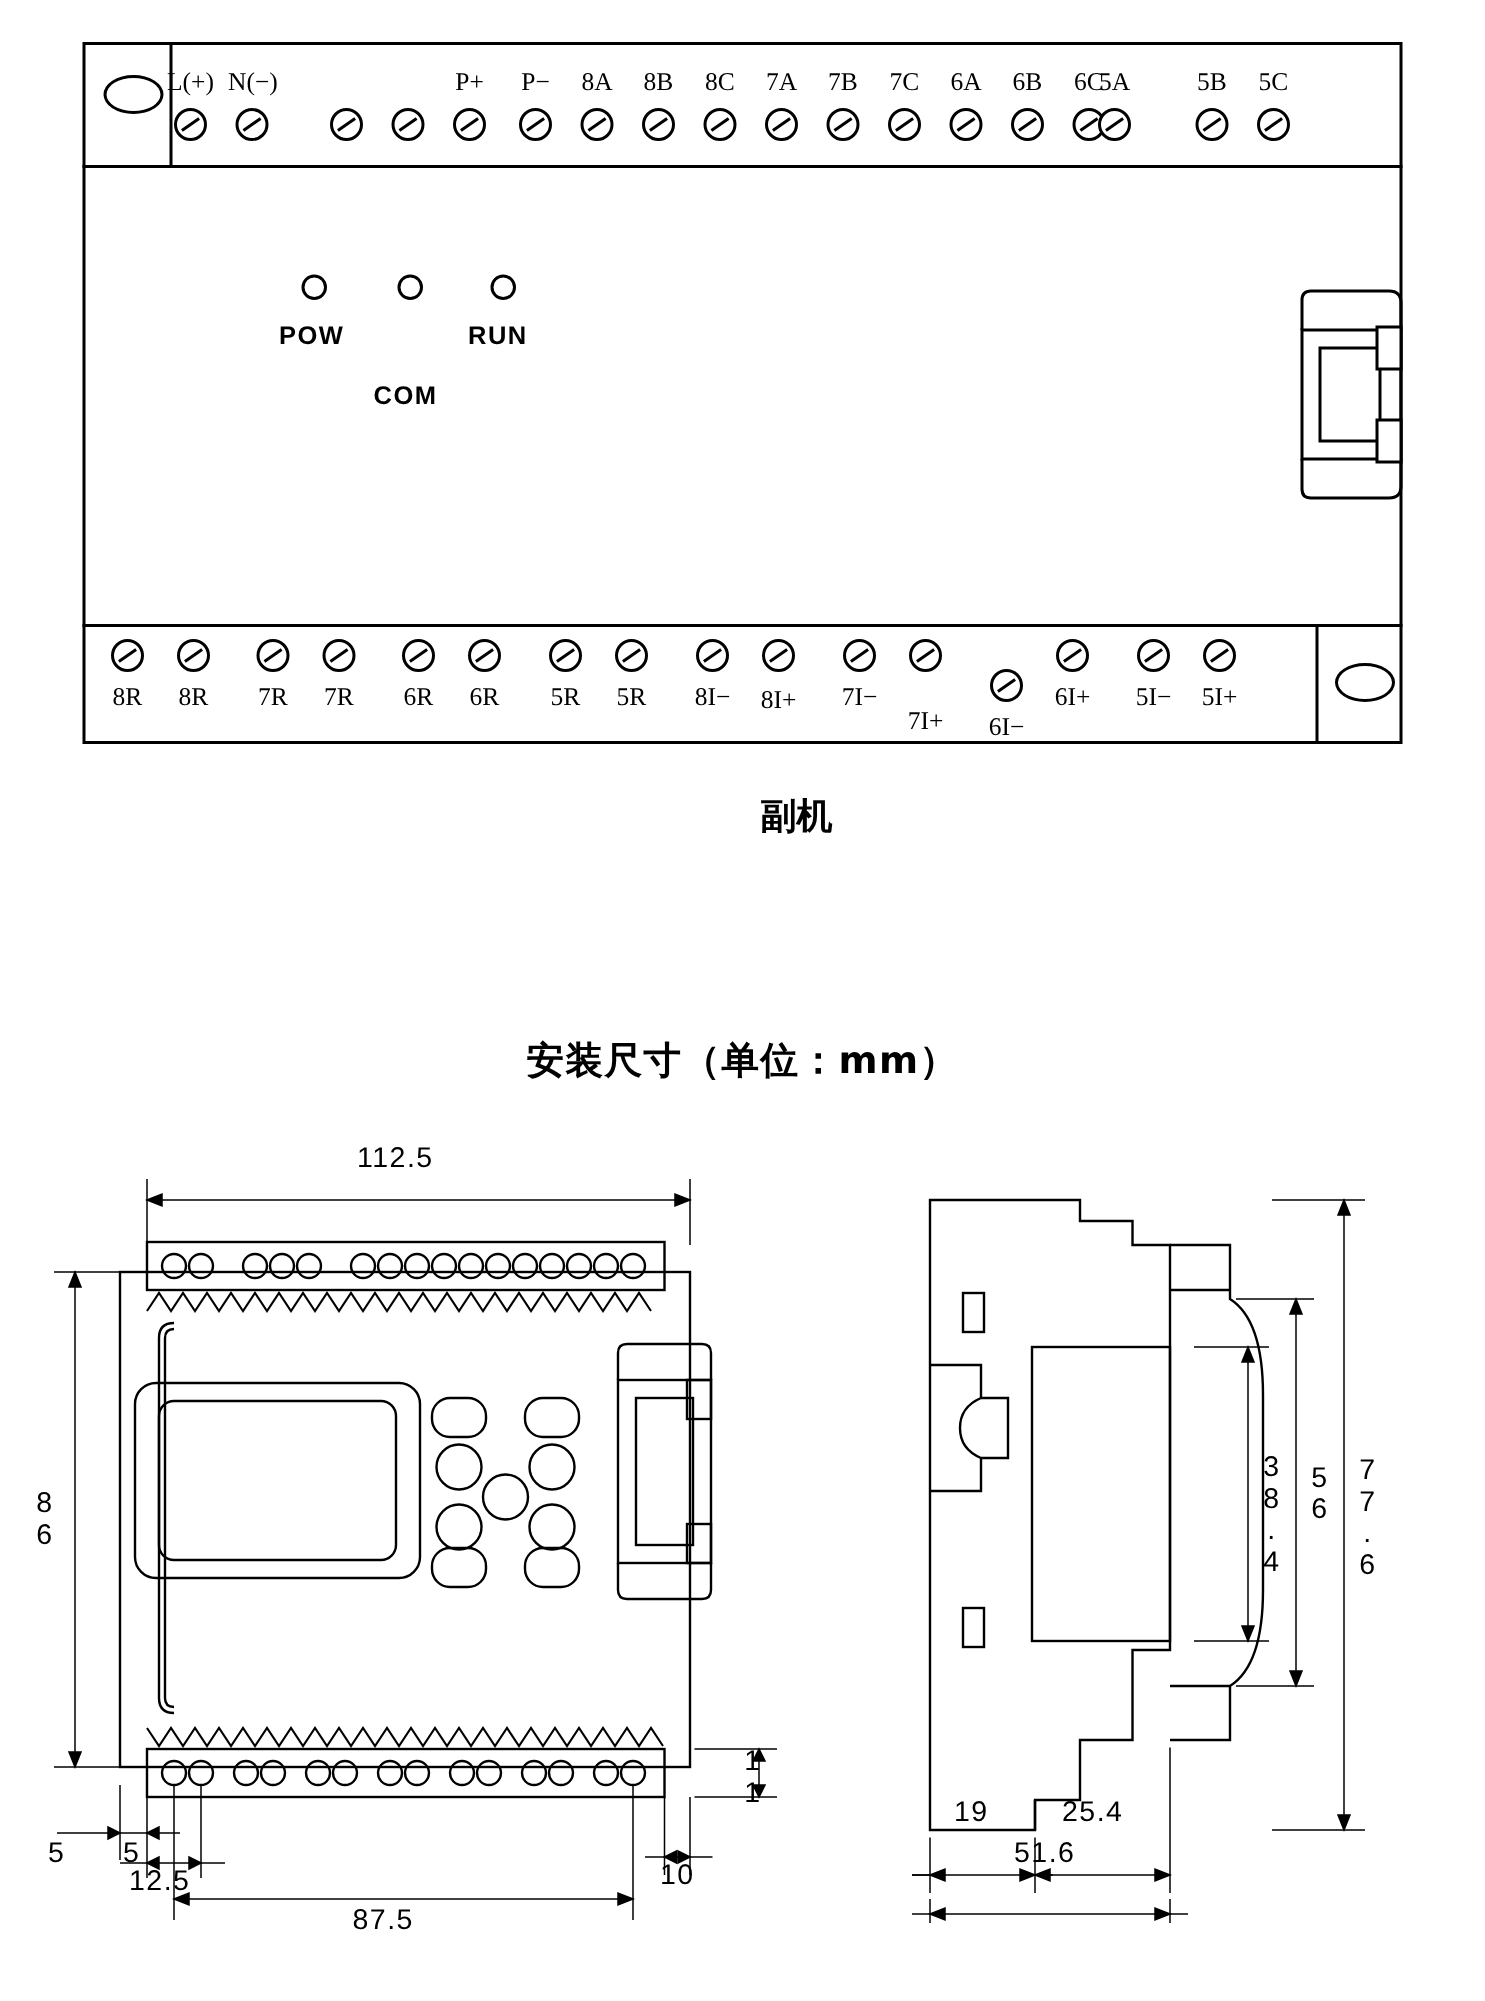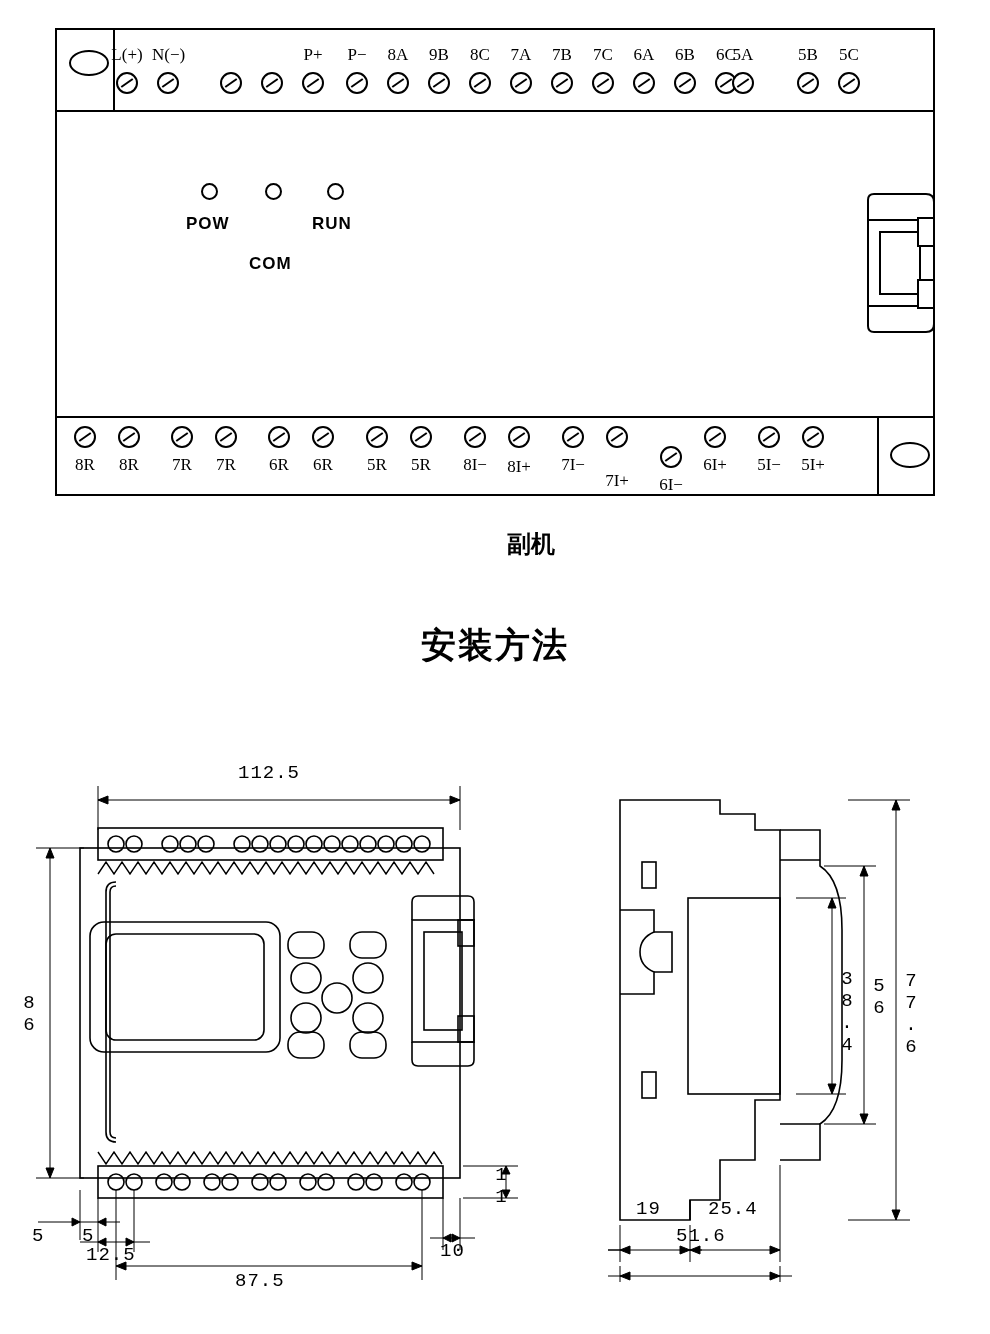--- a/index.html
+++ b/index.html
@@ -22,21 +22,21 @@
   .term .lbl{font-family:"Liberation Serif",serif;font-size:17px;line-height:18px;white-space:nowrap;}
 
   .led{width:17px;height:17px;border:2px solid #000;border-radius:50%;box-sizing:border-box;position:absolute;}
   .ledlbl{position:absolute;font-family:"Liberation Sans",sans-serif;font-weight:bold;font-size:17px;letter-spacing:1px;}
 
   .caption-cn{position:absolute;width:100%;text-align:center;font-family:"DejaVu Serif",serif;font-weight:bold;}
 
   .title1{position:absolute;width:100%;text-align:center;font-family:"DejaVu Sans",sans-serif;font-size:35px;font-weight:bold;letter-spacing:2px;}
   .title2{position:absolute;width:100%;text-align:center;font-family:"DejaVu Sans",sans-serif;font-size:25px;font-weight:bold;letter-spacing:1px;}
 
-  .dimtxt{position:absolute;font-family:Liberation Mono, monospace;font-size:19px;letter-spacing:1px;white-space:nowrap;}
+  .dimtxt{position:absolute;font-family:Liberation Sans, sans-serif;font-size:19px;letter-spacing:1px;white-space:nowrap;}
   .dimtxt.vert{writing-mode:vertical-rl;text-orientation:upright;letter-spacing:0px;}
 
   svg{display:block;}
 </style>
 </head>
 <body>
 
 <div class="stage">
 
   <div id="device">
@@ -105,21 +105,21 @@
             <div class="screw"></div>
           </div>
         </div>
         <div class="term" style="left: 327px; top: 18px; width: 32px;">
           <div class="lbl" style="height: 20px;">8A</div>
           <div style="display: flex; justify-content: center; margin-top: 6px;">
             <div class="screw"></div>
           </div>
         </div>
         <div class="term" style="left: 368px; top: 18px; width: 32px;">
-          <div class="lbl" style="height: 20px;">9B</div>
+          <div class="lbl" style="height: 20px;">8B</div>
           <div style="display: flex; justify-content: center; margin-top: 6px;">
             <div class="screw"></div>
           </div>
         </div>
         <div class="term" style="left: 409px; top: 18px; width: 32px;">
           <div class="lbl" style="height: 20px;">8C</div>
           <div style="display: flex; justify-content: center; margin-top: 6px;">
             <div class="screw"></div>
           </div>
         </div>
@@ -274,21 +274,21 @@
           <div style="display: flex; justify-content: center;">
             <div class="screw"></div>
           </div>
           <div class="lbl" style="margin-top: 8px;">5I+</div>
         </div>
       </div>
   </div>
 
   <div class="caption-cn" style="top:528px;left:0;font-size:24px;padding-left:36px;">副机</div>
 
-  <div class="title1" style="top:622px;">安装方法</div>
+  <div class="title2" style="top:690px;">安装尺寸（单位：mm）</div>
 
   <div class="abs" style="left:20px;top:770px;width:520px;height:540px;">
     <svg width="520" height="540" viewBox="0 0 520 540">
       <g fill="none" stroke="#000" stroke-width="1.6">
 
         <rect x="60" y="78" width="380" height="330"></rect>
 
         <rect x="78" y="58" width="345" height="32"></rect>
 
         <rect x="78" y="396" width="345" height="32"></rect>

